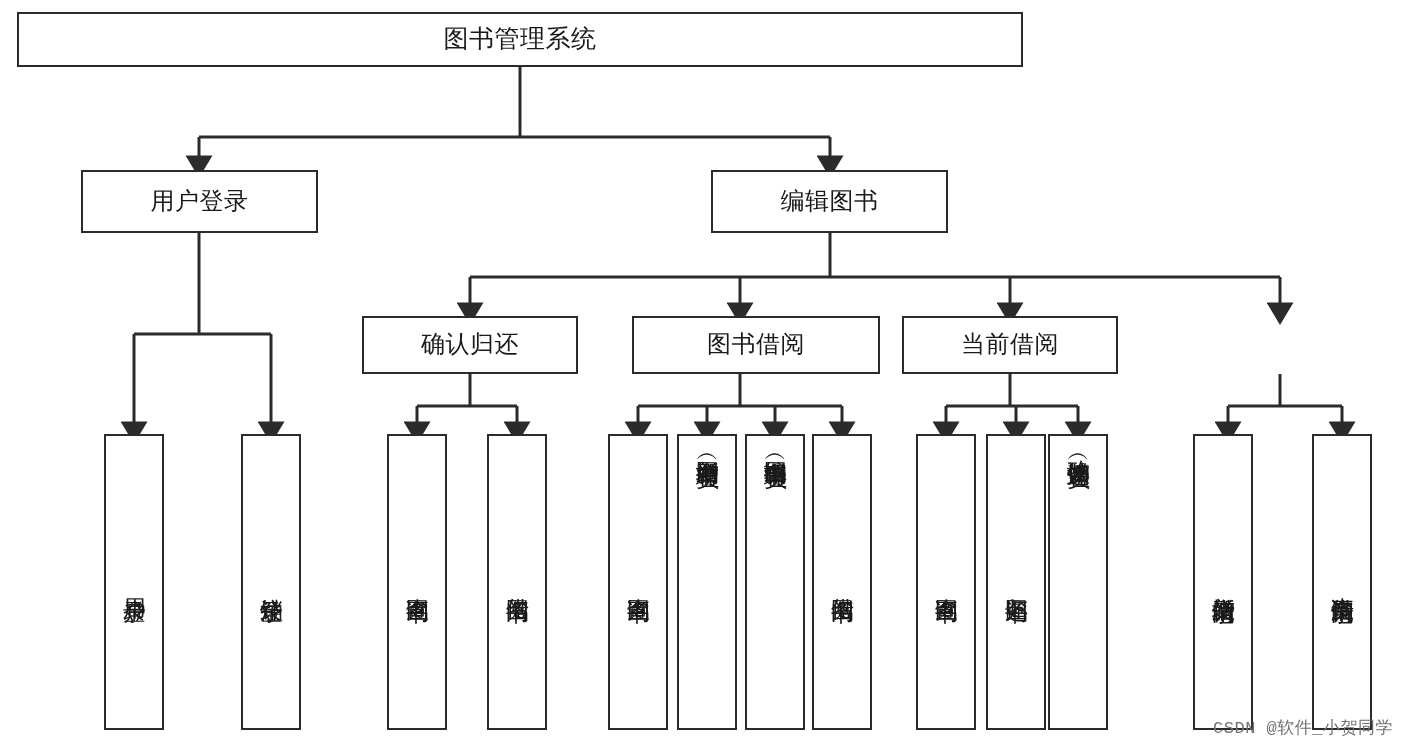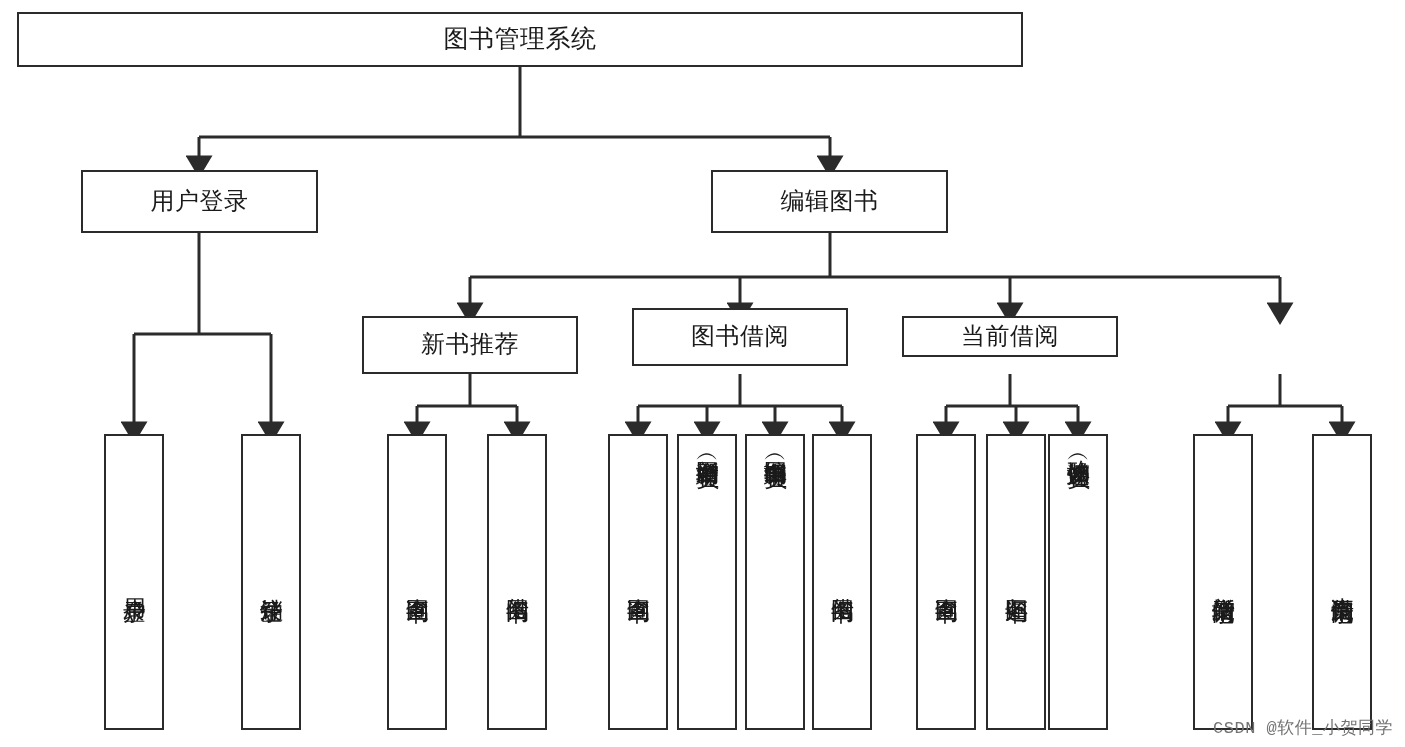--- a/index.html
+++ b/index.html
@@ -141,26 +141,26 @@
   </div>
 
   <div class="node horiz" style="left:81px; top:170px; width:237px; height:63px;">
     <span class="node-label">用户登录</span>
   </div>
   <div class="node horiz" style="left:711px; top:170px; width:237px; height:63px;">
     <span class="node-label">编辑图书</span>
   </div>
 
   <div class="node horiz" style="left:362px; top:316px; width:216px; height:58px;">
-    <span class="node-label">新书推荐</span>
-  </div>
-  <div class="node horiz" style="left:632px; top:308px; width:216px; height:58px;">
+    <span class="node-label">确认归还</span>
+  </div>
+  <div class="node horiz" style="left:632px; top:316px; width:248px; height:58px;">
     <span class="node-label">图书借阅</span>
   </div>
-  <div class="node horiz" style="left:902px; top:316px; width:216px; height:41px;">
+  <div class="node horiz" style="left:902px; top:316px; width:216px; height:58px;">
     <span class="node-label">当前借阅</span>
   </div>
 
   <div class="node vert center-text" style="left:104px; top:434px; width:60px; height:296px;">
     <span class="node-label">用户登录</span>
   </div>
   <div class="node vert center-text" style="left:241px; top:434px; width:60px; height:296px;">
     <span class="node-label">注销登录</span>
   </div>
 

